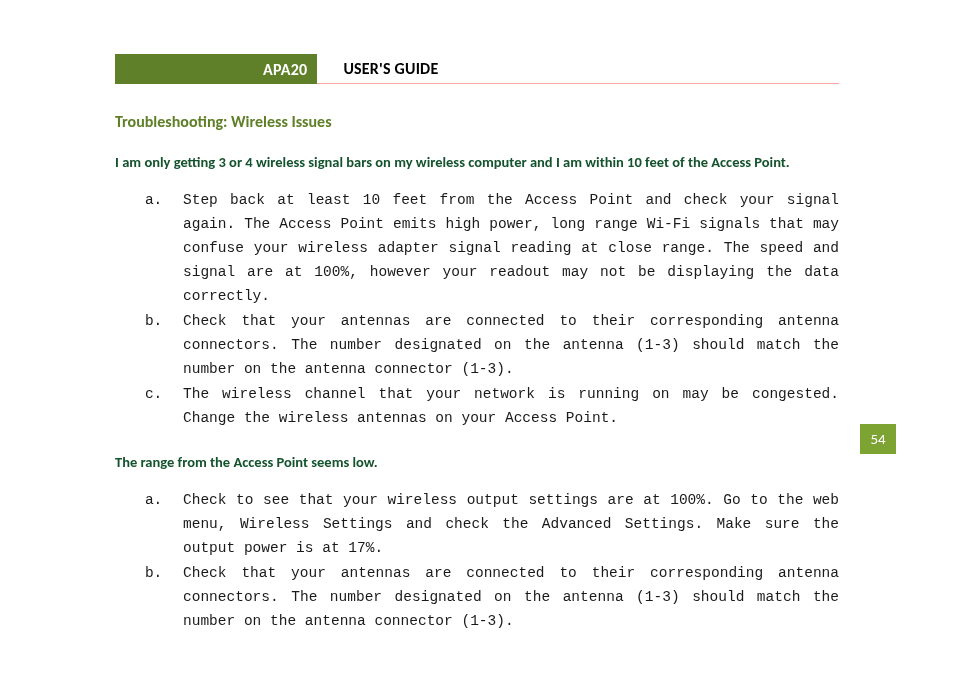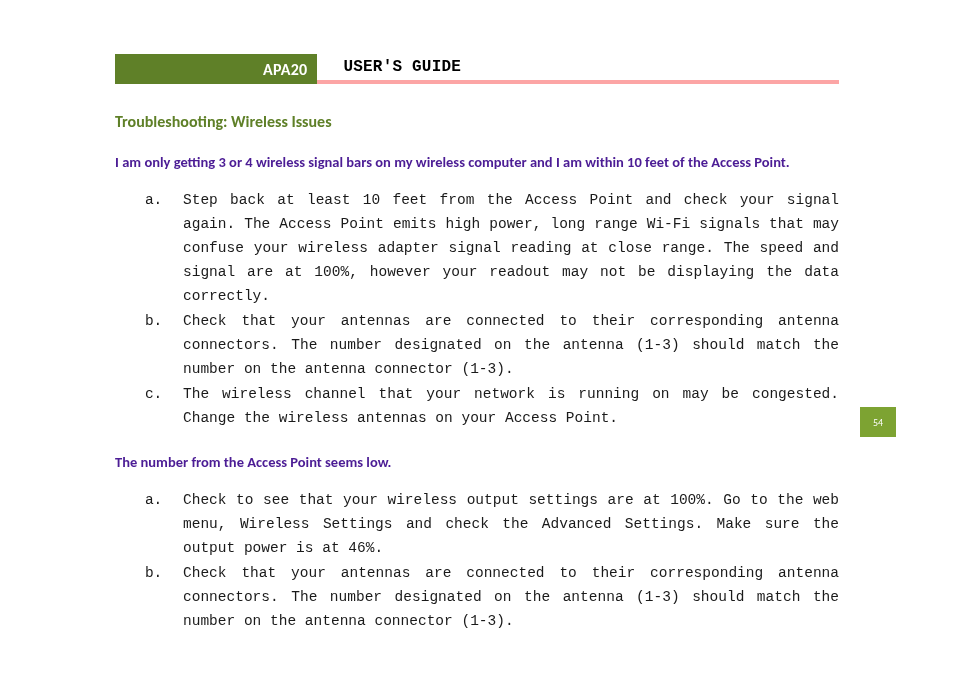--- a/index.html
+++ b/index.html
@@ -37,42 +37,41 @@
     color: #ffffff;
     font-weight: 700;
     font-size: 16px;
     letter-spacing: 0.3px;
   }
   .header-title {
     display: flex;
     align-items: center;
     padding-left: 26px;
     width: 515px;
-    border-bottom: 4px solid #fca5a5;
-    font-family: Liberation Mono, monospace;
+    border-bottom: 1px solid #fca5a5;
   }
   .header-title span {
     color: #000;
     font-weight: 700;
     font-size: 16px;
     letter-spacing: 0.2px;
   }
   .section-title {
     color: #5f8028;
     font-weight: 700;
     font-size: 16px;
     margin: 0 0 20px 0;
   }
   .problem {
     font-weight: 700;
     font-size: 14.5px;
     text-align: justify;
     margin-bottom: 16px;
     line-height: 1.55;
-    color: #4c1d95;
+    color: #14532d;
   }
   ol.steps {
     list-style-type: lower-alpha;
     margin: 0 0 20px 0;
     padding-left: 56px;
     font-family: Liberation Mono, monospace;
   }
   ol.steps li {
     font-size: 14.5px;
     text-align: justify;
@@ -80,26 +79,26 @@
     padding-left: 12px;
     margin-bottom: 1px;
     color: #1a1a1a;
   }
   ol.steps li::marker {
     color: #1a1a1a;
   }
   .page-number {
     position: absolute;
     right: 58px;
-    bottom: 49px;
+    bottom: 32px;
     width: 36px;
     height: 30px;
     background: #7da332;
     color: #ffffff;
-    font-size: 10px;
+    font-size: 15px;
     display: flex;
     align-items: center;
     justify-content: center;
   }
 </style>
 </head>
 <body>
 
 <div class="page">
 
@@ -114,23 +113,23 @@
 
   <div class="section-title">Troubleshooting: Wireless Issues</div>
 
   <div class="problem">I am only getting 3 or 4 wireless signal bars on my wireless computer and I am within 10 feet of the Access Point.</div>
   <ol class="steps">
     <li>Step back at least 10 feet from the Access Point and check your signal again. The Access Point emits high power, long range Wi-Fi signals that may confuse your wireless adapter signal reading at close range. The speed and signal are at 100%, however your readout may not be displaying the data correctly.</li>
     <li>Check that your antennas are connected to their corresponding antenna connectors. The number designated on the antenna (1-3) should match the number on the antenna connector (1-3).</li>
     <li>The wireless channel that your network is running on may be congested. Change the wireless antennas on your Access Point.</li>
   </ol>
 
-  <div class="problem">The number from the Access Point seems low.</div>
+  <div class="problem">The range from the Access Point seems low.</div>
   <ol class="steps">
-    <li>Check to see that your wireless output settings are at 100%. Go to the web menu, Wireless Settings and check the Advanced Settings. Make sure the output power is at 46%.</li>
+    <li>Check to see that your wireless output settings are at 100%. Go to the web menu, Wireless Settings and check the Advanced Settings. Make sure the output power is at 17%.</li>
     <li>Check that your antennas are connected to their corresponding antenna connectors. The number designated on the antenna (1-3) should match the number on the antenna connector (1-3).</li>
   </ol>
 
   <div class="page-number">
     <span>54</span>
   </div>
 
 </div>
 
 </body></html>

